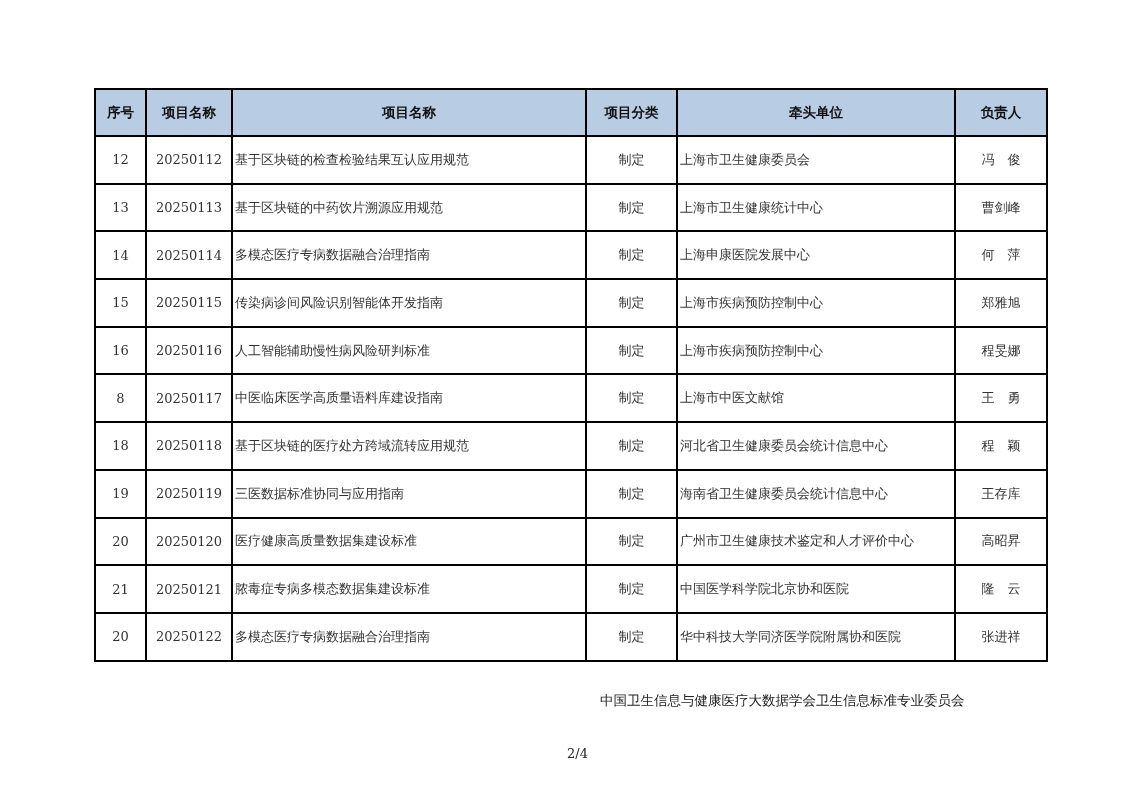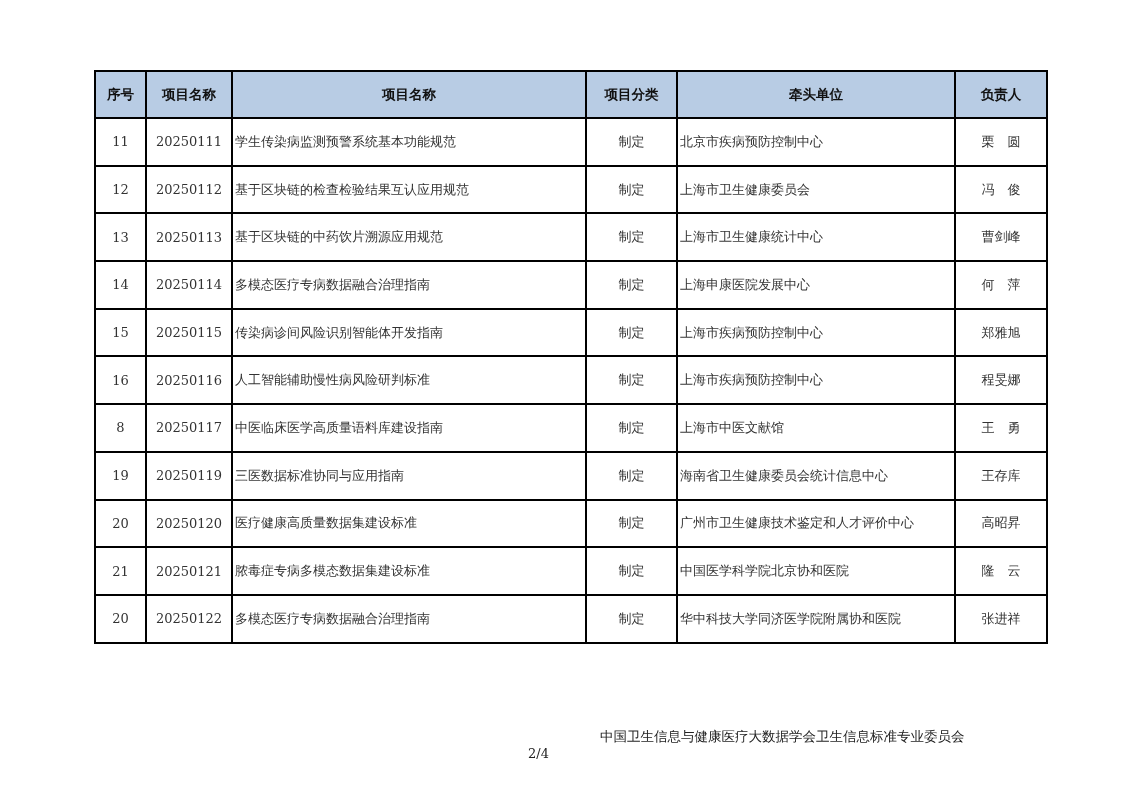--- a/index.html
+++ b/index.html
@@ -11,21 +11,21 @@
     width: 1122px;
     height: 794px;
     position: relative;
     overflow: hidden;
     font-family: "DejaVu Serif", "Liberation Serif", serif;
     color: #222222;
   }
   .page-table {
     position: absolute;
     left: 94px;
-    top: 70px;
+    top: 88px;
     border-collapse: collapse;
     table-layout: fixed;
     width: 952px;
     border: 2px solid #be185d;
   }
   .page-table th, .page-table td {
     border: 2px solid #000000;
     padding: 0;
     font-size: 13px;
     white-space: nowrap;
@@ -43,28 +43,28 @@
   .page-table tbody td {
     height: 45.7px;
     color: #333333;
   }
   .c-center { text-align: center; }
   .c-left { text-align: left; padding-left: 2px !important; }
   .person { letter-spacing: 0; }
   .footer-org {
     position: absolute;
     left: 600px;
-    top: 728px;
+    top: 692px;
     font-size: 13.5px;
     color: #222222;
     white-space: nowrap;
   }
   .footer-page {
     position: absolute;
-    left: 528px;
+    left: 567px;
     top: 746px;
     font-size: 13px;
     color: #222222;
   }
 </style>
 </head>
 <body>
 
 <table class="page-table">
   <colgroup>
@@ -79,28 +79,20 @@
     <tr>
       <th>序号</th>
       <th>项目名称</th>
       <th>项目名称</th>
       <th>项目分类</th>
       <th>牵头单位</th>
       <th>负责人</th>
     </tr>
   </thead>
   <tbody>
-    <tr>
-      <td class="c-center">11</td>
-      <td class="c-center">20250111</td>
-      <td class="c-left">学生传染病监测预警系统基本功能规范</td>
-      <td class="c-center">制定</td>
-      <td class="c-left">北京市疾病预防控制中心</td>
-      <td class="c-center person">栗　圆</td>
-    </tr>
     <tr>
       <td class="c-center">12</td>
       <td class="c-center">20250112</td>
       <td class="c-left">基于区块链的检查检验结果互认应用规范</td>
       <td class="c-center">制定</td>
       <td class="c-left">上海市卫生健康委员会</td>
       <td class="c-center person">冯　俊</td>
     </tr>
     <tr>
       <td class="c-center">13</td>
@@ -136,20 +128,28 @@
     </tr>
     <tr>
       <td class="c-center">8</td>
       <td class="c-center">20250117</td>
       <td class="c-left">中医临床医学高质量语料库建设指南</td>
       <td class="c-center">制定</td>
       <td class="c-left">上海市中医文献馆</td>
       <td class="c-center person">王　勇</td>
     </tr>
     <tr>
+      <td class="c-center">18</td>
+      <td class="c-center">20250118</td>
+      <td class="c-left">基于区块链的医疗处方跨域流转应用规范</td>
+      <td class="c-center">制定</td>
+      <td class="c-left">河北省卫生健康委员会统计信息中心</td>
+      <td class="c-center person">程　颖</td>
+    </tr>
+    <tr>
       <td class="c-center">19</td>
       <td class="c-center">20250119</td>
       <td class="c-left">三医数据标准协同与应用指南</td>
       <td class="c-center">制定</td>
       <td class="c-left">海南省卫生健康委员会统计信息中心</td>
       <td class="c-center person">王存库</td>
     </tr>
     <tr>
       <td class="c-center">20</td>
       <td class="c-center">20250120</td>

